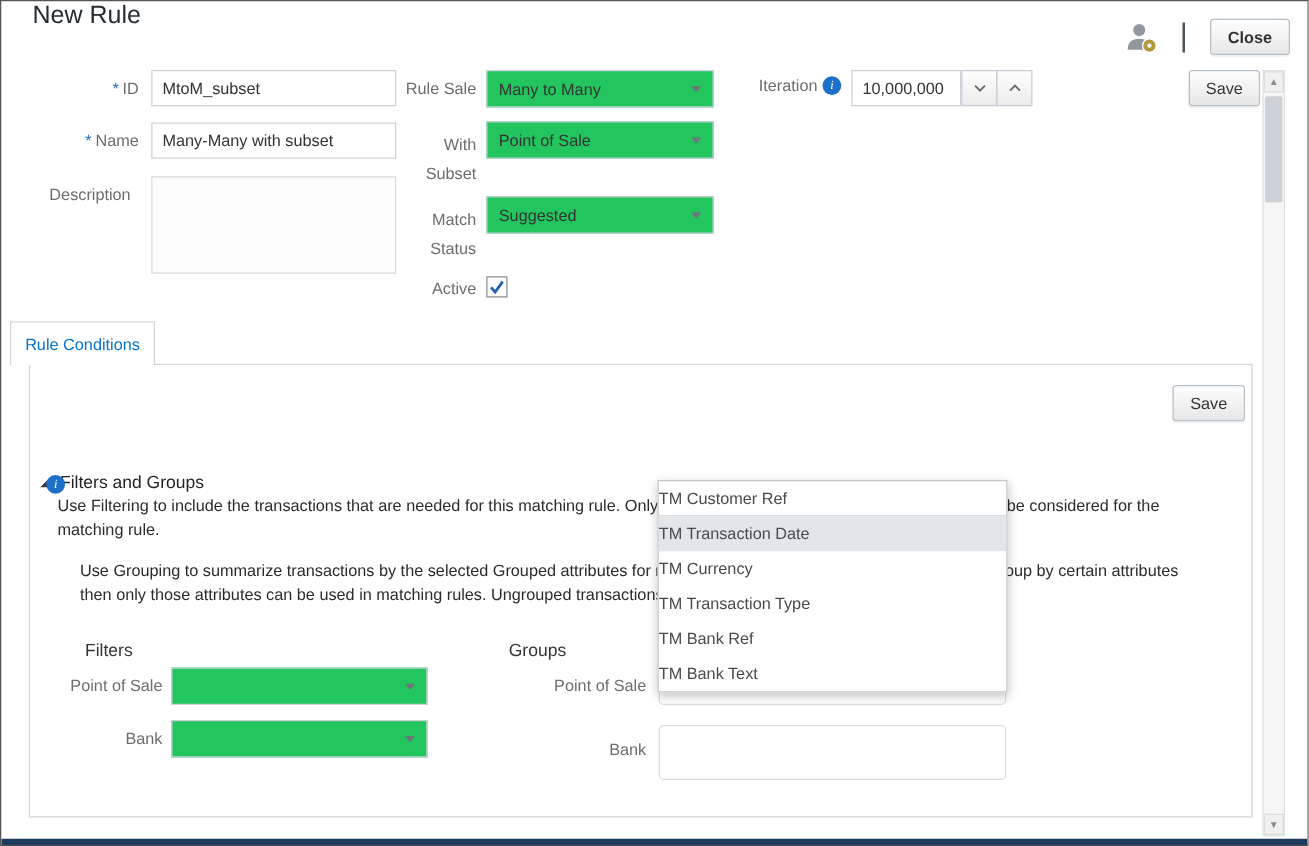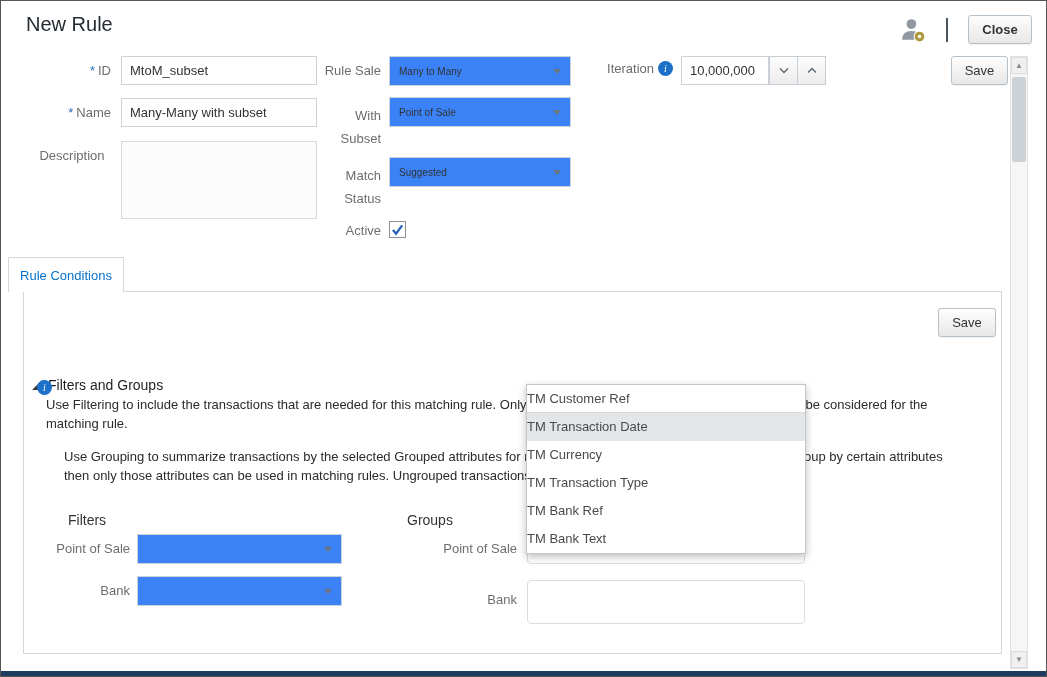--- a/index.html
+++ b/index.html
@@ -10,21 +10,21 @@
     position: relative;
     width: 1047px;
     height: 677px;
     background: #fff;
     border: 1px solid #555;
     overflow: hidden;
   }
 
   
   .page-title {
-    position: absolute; left: 25px; top: 12px;
+    position: absolute; left: 25px; top: 0;
     font-size: 20px; font-weight: 400; color: #252c33;
   }
   .header-right {
     position: absolute; right: 14px; top: 14px;
     display: flex; align-items: center; gap: 20px;
   }
   .header-sep { width: 2px; height: 24px; background: #4a5560; }
   .btn {
     display: inline-flex; align-items: center; justify-content: center;
     background: linear-gradient(#fefefe, #e7e7e7);
@@ -58,23 +58,23 @@
   }
   .in-id   { left: 120px; top: 55px; width: 196px; }
   .in-name { left: 120px; top: 97px; width: 196px; }
   .in-desc {
     position: absolute; left: 120px; top: 140px; width: 196px; height: 78px;
     border: 1px solid #d9d9d9; background: #fcfcfc; resize: none; outline: none;
     font-family: "Liberation Sans", sans-serif; font-size: 13px; color: #333; padding: 4px 8px;
   }
 
   .select {
-    position: absolute; height: 30px; border: 1px solid #ccd2d8; background: #3b82f6;
+    position: absolute; height: 30px; border: 1px solid #ccd2d8; background: #22c55e;
     display: flex; align-items: center; padding: 0 24px 0 9px;
-    font-size: 10px; color: #333; cursor: pointer;
+    font-size: 13px; color: #333; cursor: pointer;
   }
   .select .caret {
     position: absolute; right: 9px; top: 12px;
     width: 0; height: 0;
     border-left: 4px solid transparent; border-right: 4px solid transparent;
     border-top: 5px solid #6d757c;
   }
   .sel-ruletype    { left: 388px; top: 55px;  width: 182px; }
   .sel-withsubset  { left: 388px; top: 96px;  width: 182px; }
   .sel-matchstatus { left: 388px; top: 156px; width: 182px; }

